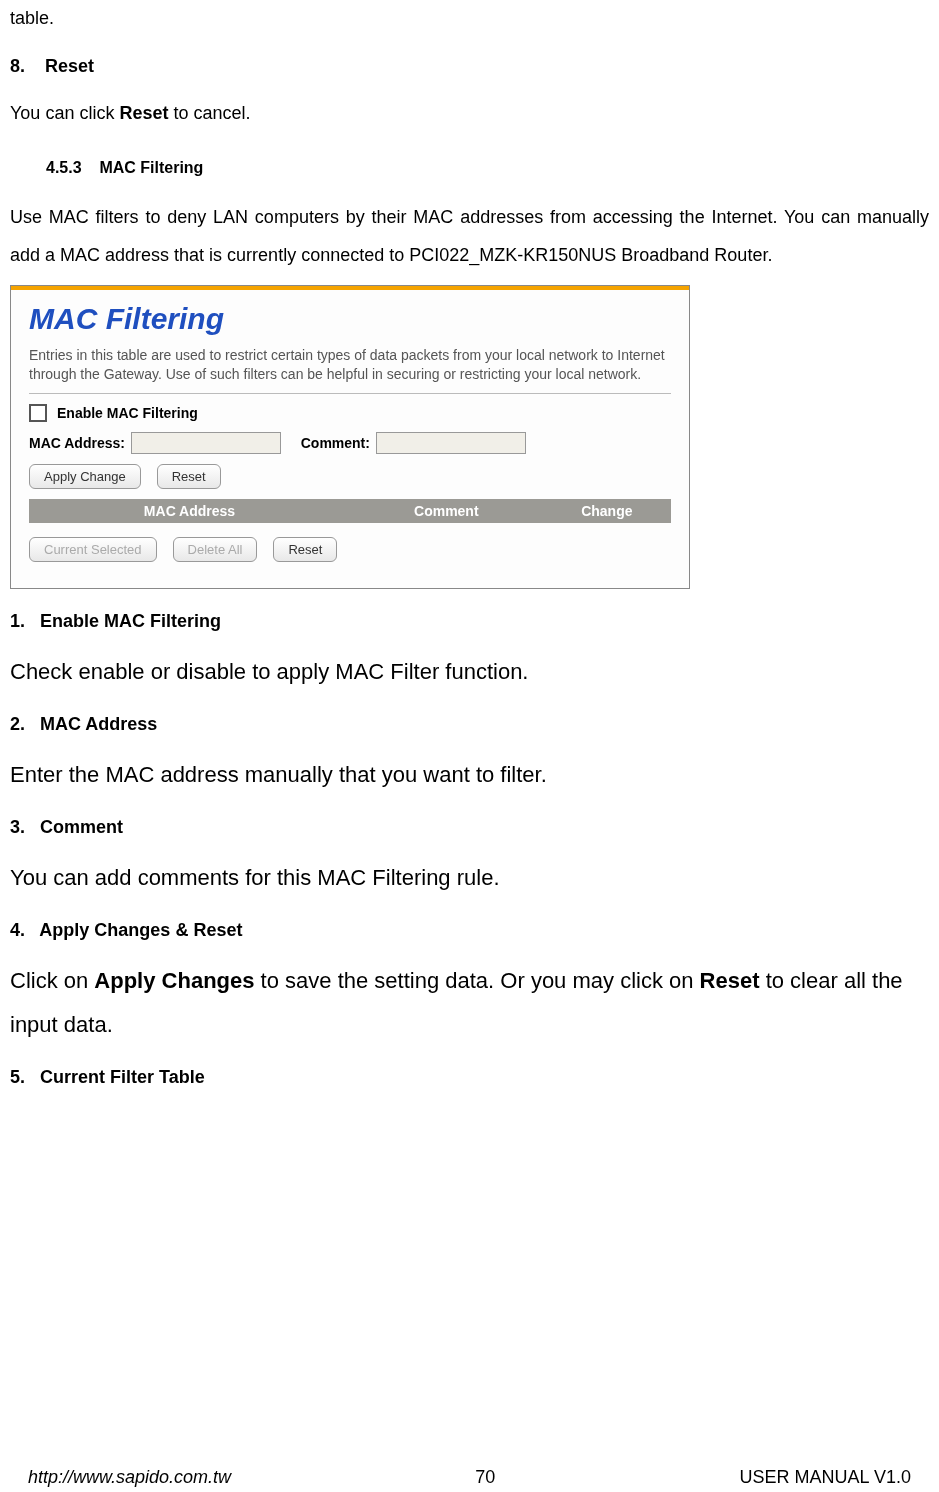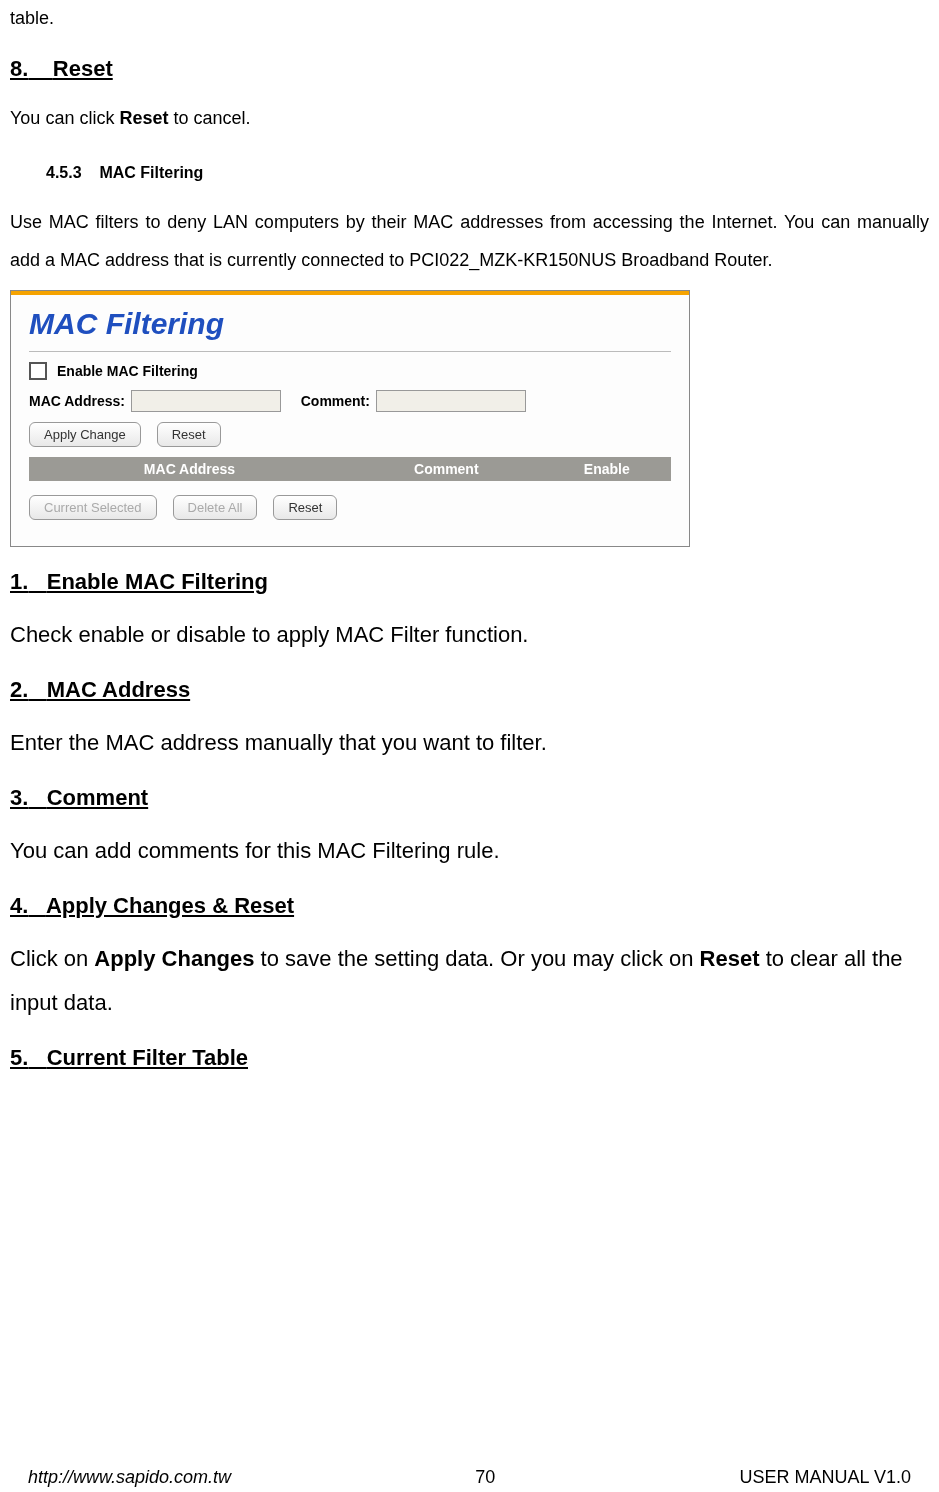--- a/index.html
+++ b/index.html
@@ -8,21 +8,21 @@
       height: 1492px;
       font-family: Arial, sans-serif;
       color: #000;
       background: #fff;
       position: relative;
       padding: 0 10px;
     }
     .para { font-size: 18px; line-height: 2; margin-bottom: 8px; }
     .bold { font-weight: bold; }
     .h3 { font-weight: bold; font-size: 16px; margin: 28px 0 22px 36px; }
-    .list-item { font-weight: bold; font-size: 22px; margin: 20px 0 18px 0; text-decoration: underline; }
+    .list-item { font-weight: bold; font-size: 18px; margin: 20px 0 18px 0; }
     .list-desc { font-size: 22px; line-height: 2; margin-bottom: 18px; }
     .justified-last-left { text-align: justify; text-align-last: left; }
 
     
     .shot {
       border: 1px solid #888;
       width: 680px;
       margin: 10px 0 22px 0;
       background: #fdfdfd;
     }
@@ -110,41 +110,42 @@
   &nbsp;&nbsp;
   <span>MAC Filtering</span>
 </div>
 
 <div class="para justified-last-left" style="line-height:2.1;">Use MAC filters to deny LAN computers by their MAC addresses from accessing the Internet. You can manually add a MAC address that is currently connected to PCI022_MZK-KR150NUS Broadband Router.</div>
 
 <div class="shot">
   <div class="shot-topline"></div>
   <div class="shot-body">
     <div class="shot-title">MAC Filtering</div>
+    <div class="shot-blurb">Entries in this table are used to restrict certain types of data packets from your local network to Internet through the Gateway. Use of such filters can be helpful in securing or restricting your local network.</div>
     <hr class="hr">
     <div class="row">
       <span class="chk"></span>
       <span class="lbl">Enable MAC Filtering</span>
     </div>
     <div class="row">
       <span class="lbl">MAC Address:</span>
       <span class="inp" style="width:150px;"></span>
       &nbsp;&nbsp;
       <span class="lbl">Comment:</span>
       <span class="inp" style="width:150px;"></span>
     </div>
     <div class="row" style="margin-top:8px;text-align:center;">
       <span class="btn">Apply Change</span>
       <span class="btn">Reset</span>
     </div>
 
     <div class="tbl-head">
       <div>MAC Address</div>
       <div>Comment</div>
-      <div>Enable</div>
+      <div>Change</div>
     </div>
     <div class="row btn-row">
       <span class="btn disabled">Current Selected</span>
       <span class="btn disabled">Delete All</span>
       <span class="btn">Reset</span>
     </div>
   </div>
 </div>
 
 <div class="list-item">

